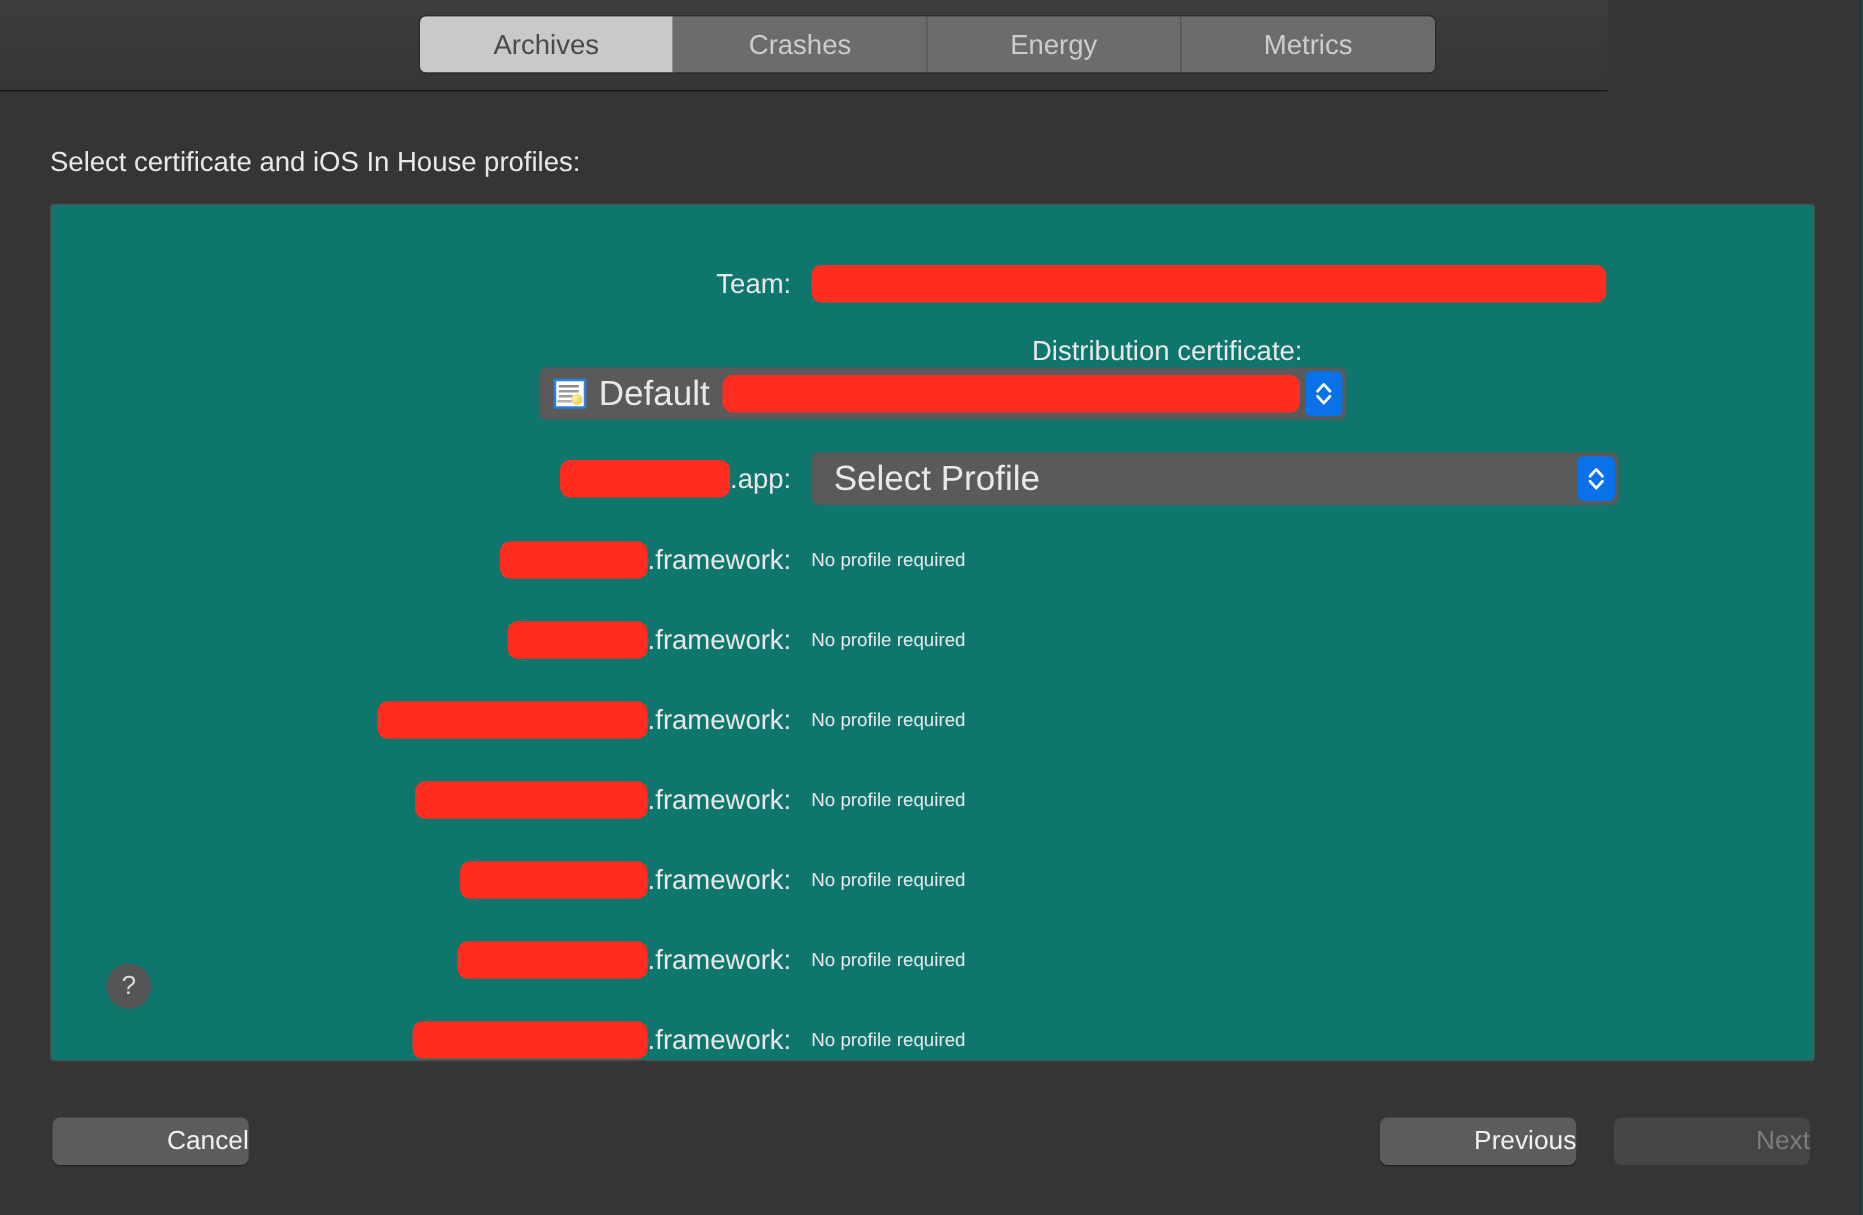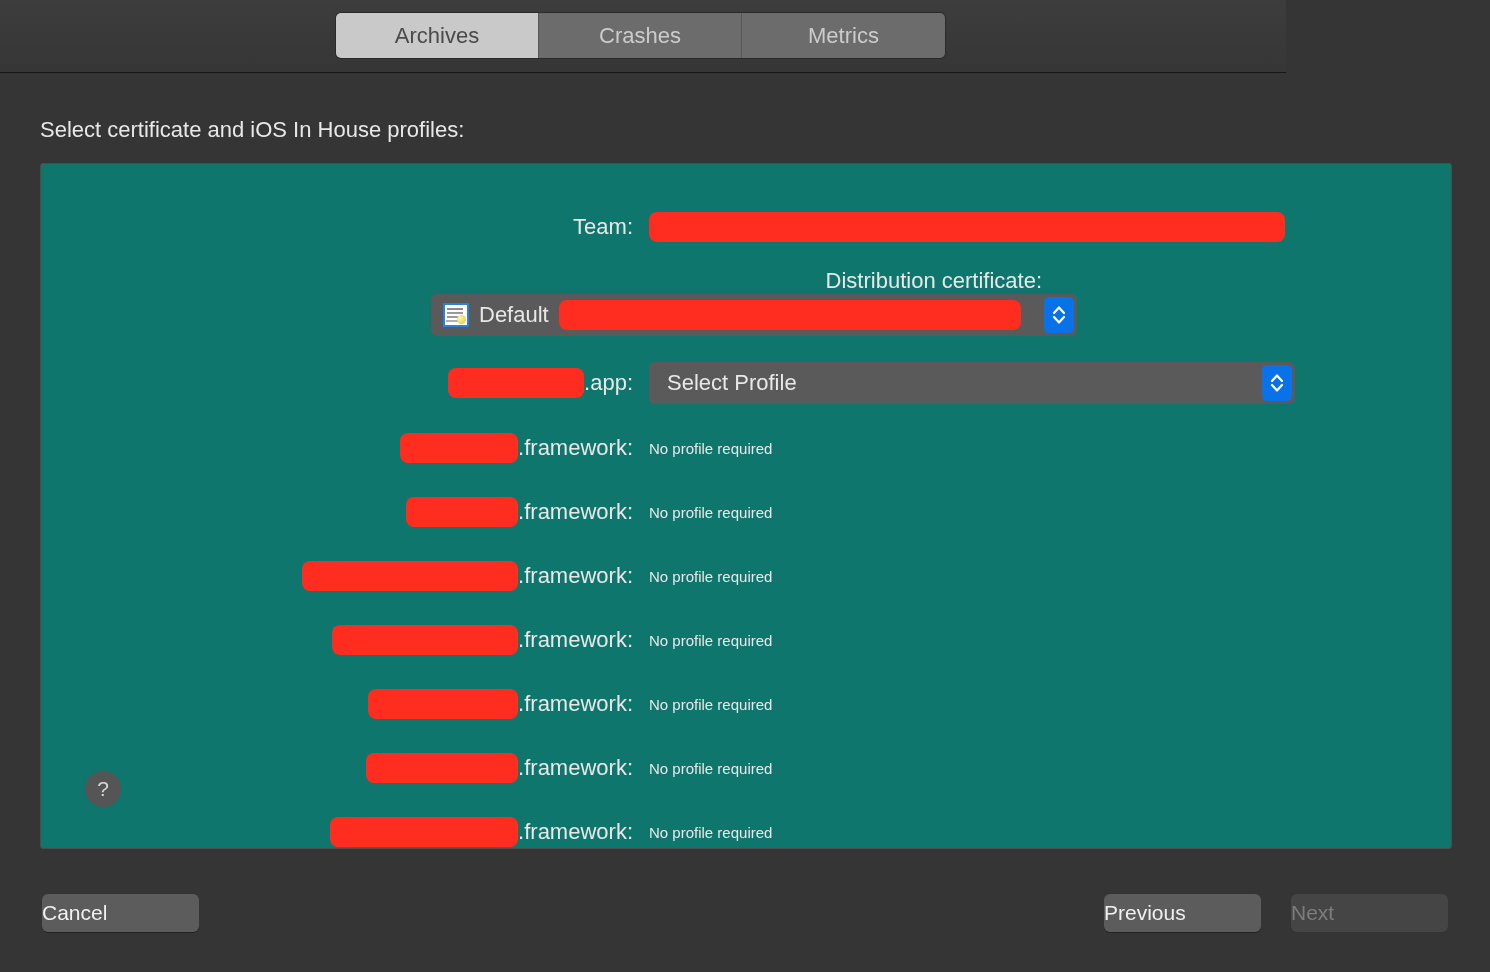--- a/index.html
+++ b/index.html
@@ -175,21 +175,21 @@
   .cert-icon::after {
     content: "";
     position: absolute;
     right: 1px; bottom: 1px;
     width: 9px; height: 9px;
     border-radius: 50%;
     background: radial-gradient(circle at 35% 35%, #fff6b0, #e0c030);
   }
 
   .popup-label {
-    font-size: 22px;
+    font-size: 28px;
     color: #e8e8e8;
     margin-left: 10px;
     white-space: nowrap;
   }
 
   .popup-redact {
     height: 30px;
     background: #ff2d1f;
     border-radius: 8px;
     margin-left: 10px;
@@ -231,21 +231,21 @@
   
   .btn {
     position: absolute;
     height: 38px;
     border-radius: 6px;
     background: #5c5c5c;
     color: #f0f0f0;
     font-size: 21px;
     display: flex;
     align-items: center;
-    justify-content: flex-start;
+    justify-content: flex-end;
     cursor: default;
     box-shadow: 0 1px 0 rgba(0,0,0,0.35);
   }
   .btn.disabled {
     background: #454545;
     color: #7d7d7d;
     box-shadow: none;
   }
 
   #cancel-button   { left: 42px;   top: 894px; width: 157px; }
@@ -255,20 +255,23 @@
 </head>
 <body>
 
 <div class="toolbar">
   <div class="tabgroup">
     <div class="tab active">
       <span>Archives</span>
     </div>
     <div class="tab">
       <span>Crashes</span>
+    </div>
+    <div class="tab">
+      <span>Energy</span>
     </div>
     <div class="tab">
       <span>Metrics</span>
     </div>
   </div>
 </div>
 
 <div class="heading">Select certificate and iOS In House profiles:</div>
 
 <div class="panel">

